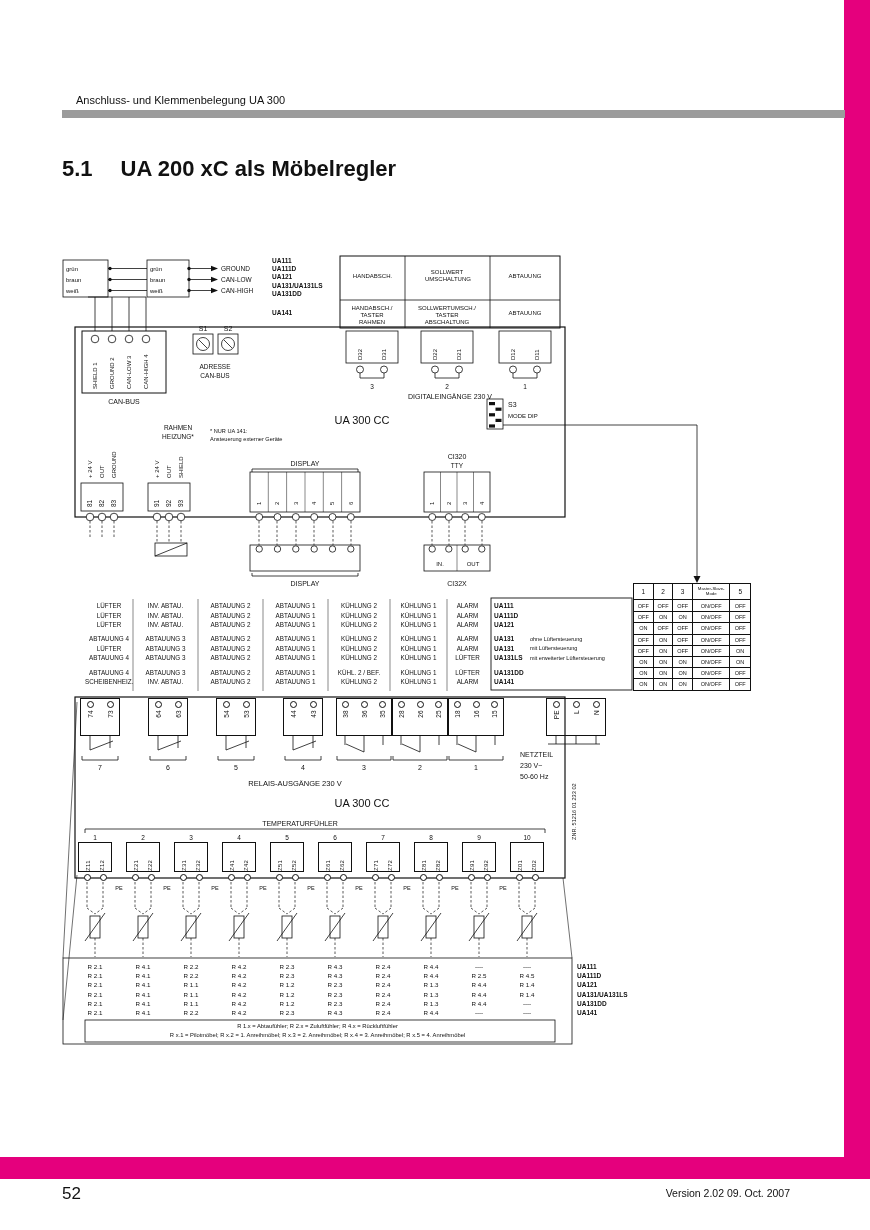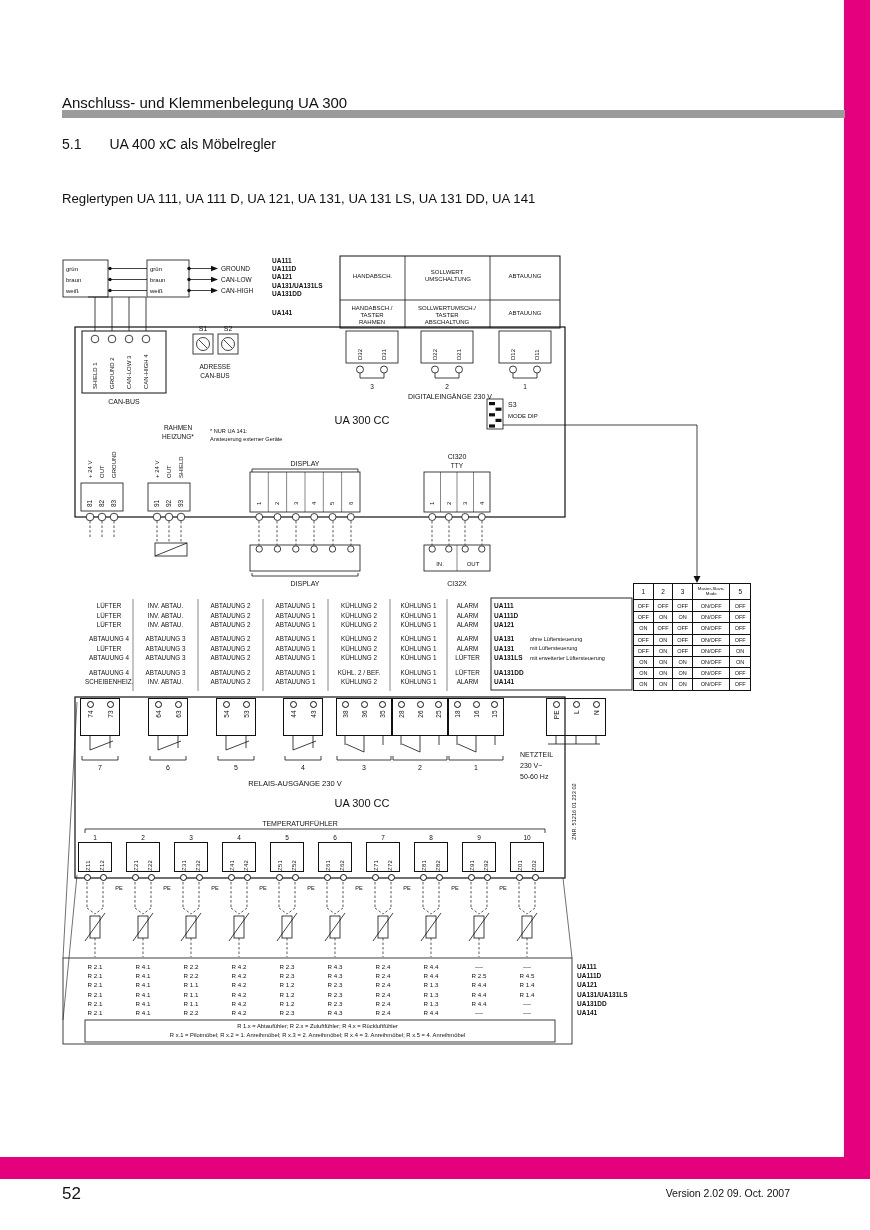--- a/index.html
+++ b/index.html
@@ -1,23 +1,23 @@
 <!DOCTYPE html>
 <html><head>
 <meta charset="utf-8">
 <style>
   *{margin:0;padding:0;box-sizing:border-box}
   html,body{background:#fff}
   body{font-family:"Liberation Sans",sans-serif;color:#111}
   .page{position:relative;width:870px;height:1230px;background:#fff;overflow:hidden}
   .abs{position:absolute}
   
-  .hdr{left:62px;top:94px;font-size:15px}
+  .hdr{left:76px;top:94px;font-size:11px}
   .graybar{left:62px;top:110px;width:783px;height:8px;background:#9b9b9b}
-  .h1{left:62px;top:136px;display:flex;gap:28px;font-size:14px;font-weight:normal}
+  .h1{left:62px;top:156px;display:flex;gap:28px;font-size:22px;font-weight:bold}
   .intro{left:62px;font-size:13.2px}
   .bar-right{left:844px;top:0;width:26px;height:1179px;background:#e5007d}
   .bar-bottom{left:0;top:1157px;width:870px;height:22px;background:#e5007d}
   .pagenum{left:62px;top:1184px;font-size:17px}
   .version{right:80px;top:1187px;font-size:10.5px}
   
   .wire-layer{left:0;top:0;z-index:1}
   svg text{fill:#111;font-family:"Liberation Sans",sans-serif}.s55{font-size:5.6px}.s6{font-size:6px}.s65{font-size:6.5px}
   .s7{font-size:7px}.s75{font-size:7.5px}.s11{font-size:11px}
   
@@ -79,23 +79,22 @@
 </style>
 </head>
 <body>
 
 <div class="page">
 
   <div class="abs hdr lay2">Anschluss- und Klemmenbelegung UA 300</div>
   <div class="abs graybar lay2"></div>
   <div class="abs h1 lay2">
     <span>5.1</span>
-    <span>UA 400 xC als Möbelregler</span>
+    <span>UA 200 xC als Möbelregler</span>
   </div>
-  <div class="abs intro lay2" style="top:191px">Reglertypen UA 111, UA 111 D, UA 121, UA 131, UA 131 LS, UA 131 DD, UA 141</div>
 
   <svg class="abs wire-layer" width="870" height="1230" viewBox="0 0 870 1230">
     <g stroke="#111" stroke-width="0.8" fill="none">
 
       <rect x="63" y="260" width="45" height="37"></rect>
       <rect x="147" y="260" width="42" height="37"></rect>
       <path d="M108,268.5H147 M108,279.5H147 M108,290.5H147 M189,268.5H211 M189,279.5H211 M189,290.5H211"></path>
       <path d="M95,297V331 M112,297V331 M129,297V331 M146,297V331 M88,297H146"></path>
 
       <rect x="82" y="331" width="84" height="62" stroke-width="1"></rect>

